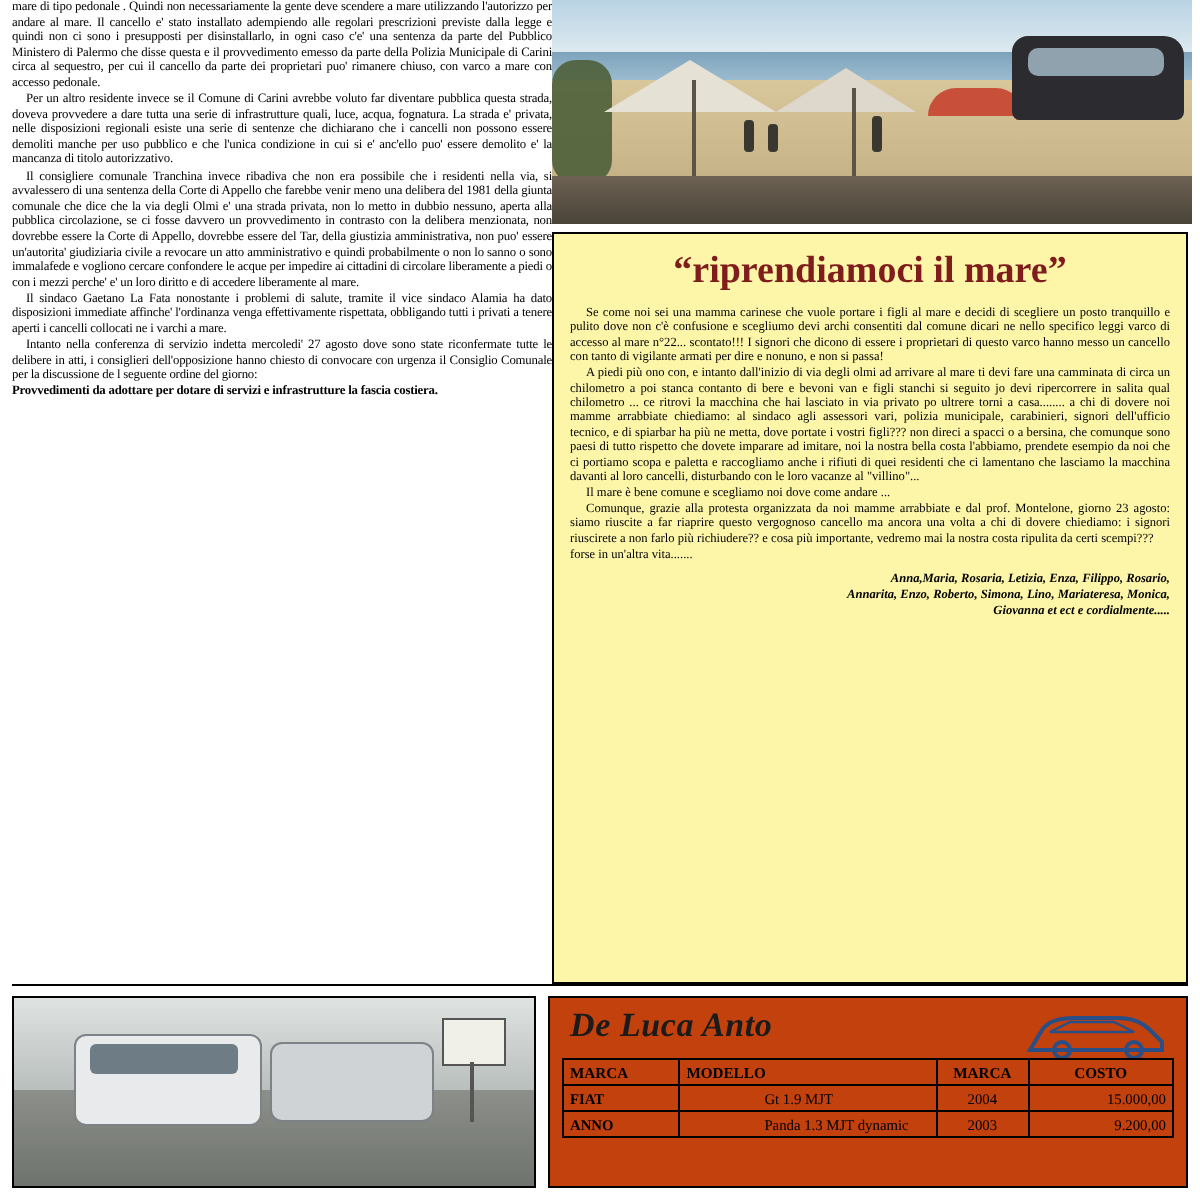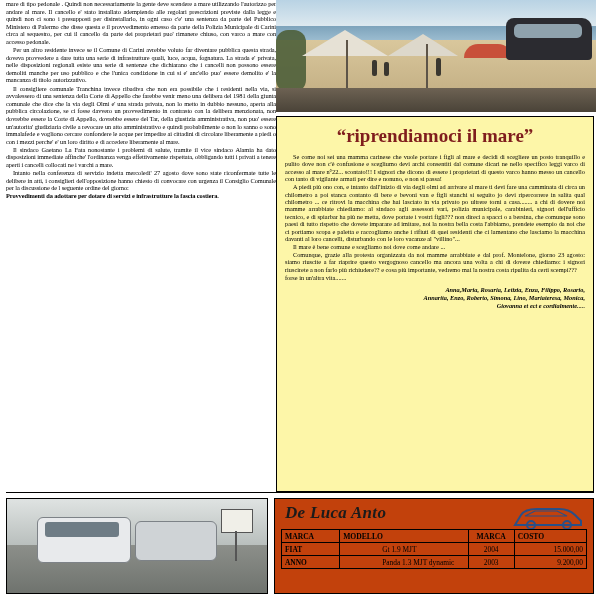--- a/index.html
+++ b/index.html
@@ -264,21 +264,21 @@
   .ad-table th {
     font-weight: bold;
     text-align: left;
     font-size: 7.6px;
   }
   .ad-table td.c-marca { width: 58px; font-weight: bold; }
   .ad-table td.c-modello { width: 128px; padding-left: 42px; }
   .ad-table td.c-anno { width: 46px; text-align: center; }
   .ad-table td.c-costo { width: 72px; text-align: right; }
   .ad-table th.c-anno { text-align: center; }
-  .ad-table th.c-costo { text-align: left; }
+  .ad-table th.c-costo { text-align: center; }
 
   .hr-sep {
     position: absolute;
     left: 6px;
     top: 492px;
     width: 588px;
     height: 1px;
     background: #000;
   }
 </style>

